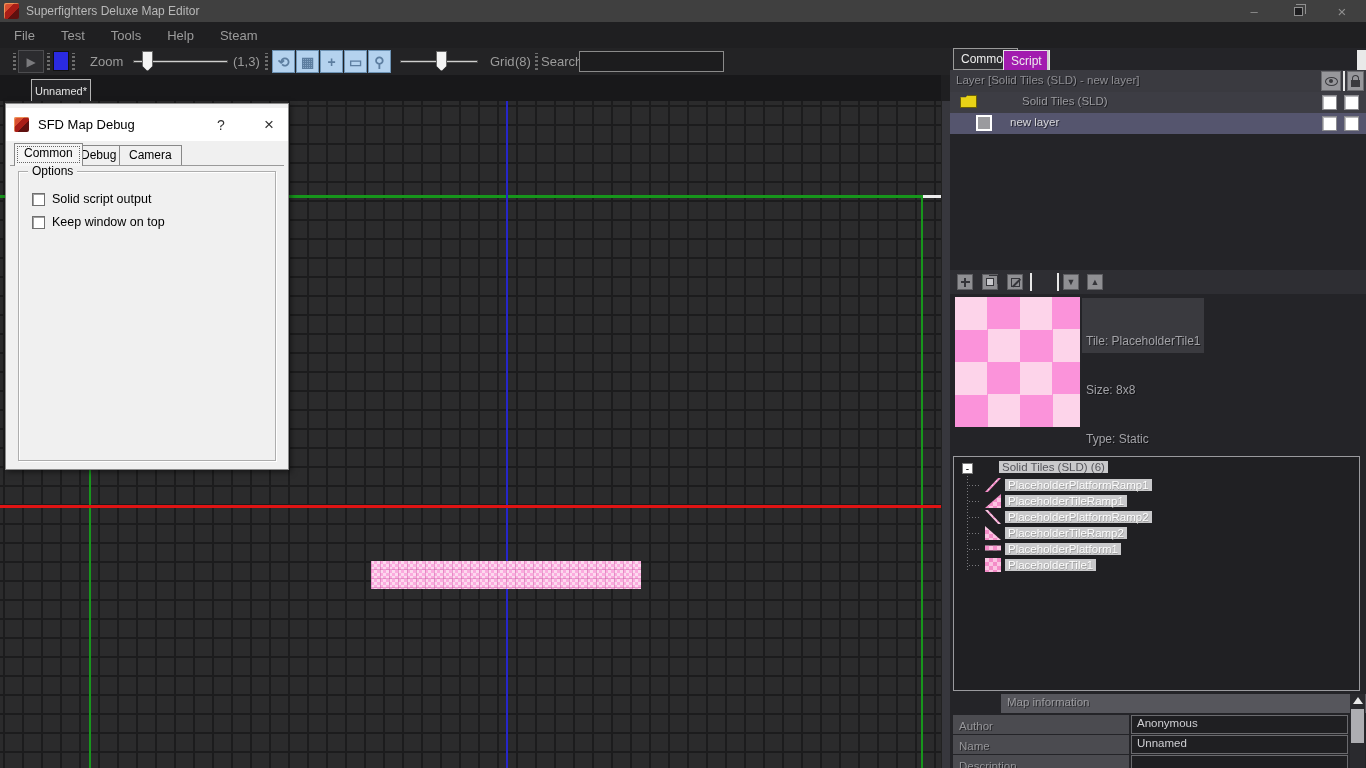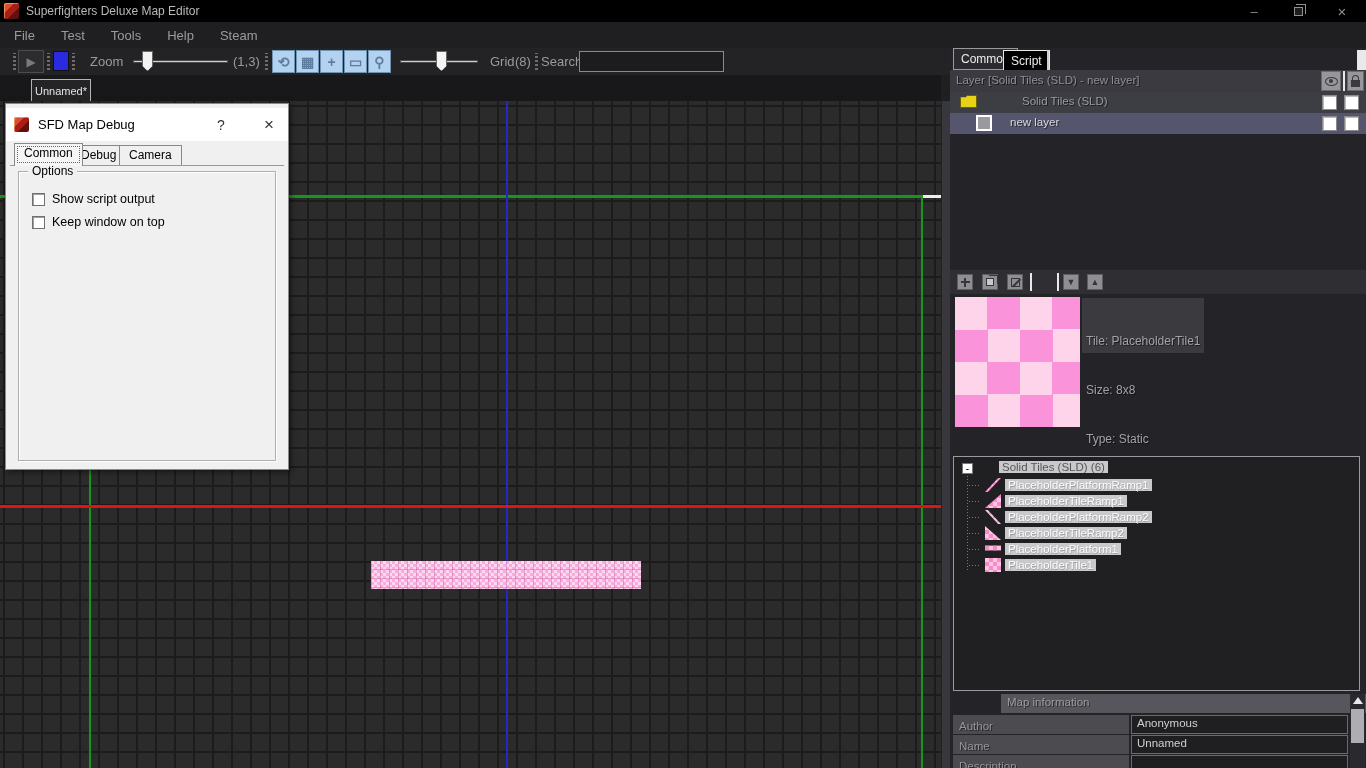--- a/index.html
+++ b/index.html
@@ -2,21 +2,21 @@
 <html><head>
 <meta charset="utf-8">
 <style>
   * { margin:0; padding:0; box-sizing:border-box; }
   html,body { width:1366px; height:768px; overflow:hidden; background:#000;
     font-family:"Liberation Sans", sans-serif; }
   #app { position:relative; width:1366px; height:768px; background:#1f1f21; overflow:hidden; }
   .abs { position:absolute; }
 
   
-  #titlebar { left:0; top:0; width:1366px; height:22px; background:#000000; }
+  #titlebar { left:0; top:0; width:1366px; height:22px; background:#404040; }
   #app-icon { left:4px; top:3px; width:15px; height:16px; border-radius:2px;
     background:linear-gradient(135deg,#d94f30 0 35%,#a81d17 35% 62%,#5f100f 62%);
     box-shadow:inset 1px 1px 0 rgba(255,200,120,.55); }
   #title-text { left:26px; top:4px; color:#b9b9b9; font-size:12px; }
   .win-btn { top:0; width:44px; height:22px; color:#909090; font-size:13px;
     display:flex; align-items:center; justify-content:center; }
   #btn-min { left:1232px; } #btn-restore { left:1276px; } #btn-close { left:1320px; font-size:15px; }
   .restore-glyph { position:relative; width:9px; height:9px; border:1px solid #909090; background:#1d1d1f; }
   .restore-glyph::before { content:""; position:absolute; left:1px; top:-4px; width:9px; height:9px;
     border:1px solid #909090; border-bottom:none; border-left:none; }
@@ -91,21 +91,21 @@
   .dlg-check-row { position:absolute; left:26px; display:flex; align-items:center; gap:7px; }
   .dlg-checkbox { width:13px; height:13px; background:#fff; border:1px solid #707070;
     box-shadow:inset 1px 1px 0 #a0a0a0; }
   .dlg-check-label { font-size:12.5px; color:#000; }
 
   
   #right-panel { left:950px; top:48px; width:416px; height:720px; background:#242428; }
   .rp { position:absolute; }
   .rp-tab { top:0; height:22px; padding:0 7px; line-height:20px; font-size:12px; color:#ededed;
     background:#2c2c30; border:1px solid #9a9a9a; }
-  #rp-tab-script { background:#000000; border-color:#e8e8e8; height:25px; top:2px; }
+  #rp-tab-script { background:#a21caf; border-color:#e8e8e8; height:25px; top:2px; }
   #rp-tab-endline { left:97px; top:2px; width:2px; height:20px; background:#cfcfcf; }
   #rp-white-sliver { left:407px; top:2px; width:9px; height:24px; background:#e9e9e9; }
 
   #layer-header { left:0; top:22px; width:416px; height:22px; background:#3a3a40; }
   #layer-header-text { left:6px; top:4px; color:#8f8f94; font-size:11.5px; text-shadow:1px 1px 0 rgba(0,0,0,.55); }
   .hdr-btn { top:1px; width:20px; height:20px; background:#97979b; border:1px solid #6a6a6e;
     display:flex; align-items:center; justify-content:center; }
   #eye-btn { left:371px; } #lock-btn { left:397px; width:17px; }
   #hdr-sep { left:393px; top:1px; width:2px; height:20px; background:#e9e9e9; }
   .eye-shape { position:relative; width:13px; height:9px; border:1.5px solid #3a3a3e; border-radius:50%; }
@@ -262,21 +262,21 @@
       <div id="dlg-close" class="abs">×</div>
     </div>
     <div class="dlg-tab active" style="left:8px">Common</div>
     <div class="dlg-tab" style="left:65px">Debug</div>
     <div class="dlg-tab" style="left:113px">Camera</div>
     <div id="dlg-tabline" class="abs"></div>
     <div id="dlg-groupbox" class="abs"></div>
     <div id="dlg-group-label" class="abs">Options</div>
     <div class="dlg-check-row" style="top:88px">
       <span class="dlg-checkbox"></span>
-      <span class="dlg-check-label">Show script output</span>
+      <span class="dlg-check-label">Solid script output</span>
     </div>
     <div class="dlg-check-row" style="top:111px">
       <span class="dlg-checkbox"></span>
       <span class="dlg-check-label">Keep window on top</span>
     </div>
   </div>
 
   <div id="right-panel" class="abs">
     <div class="rp rp-tab" style="left:3px">Common</div>
     <div id="rp-tab-script" class="rp rp-tab" style="left:53px">Script</div>

